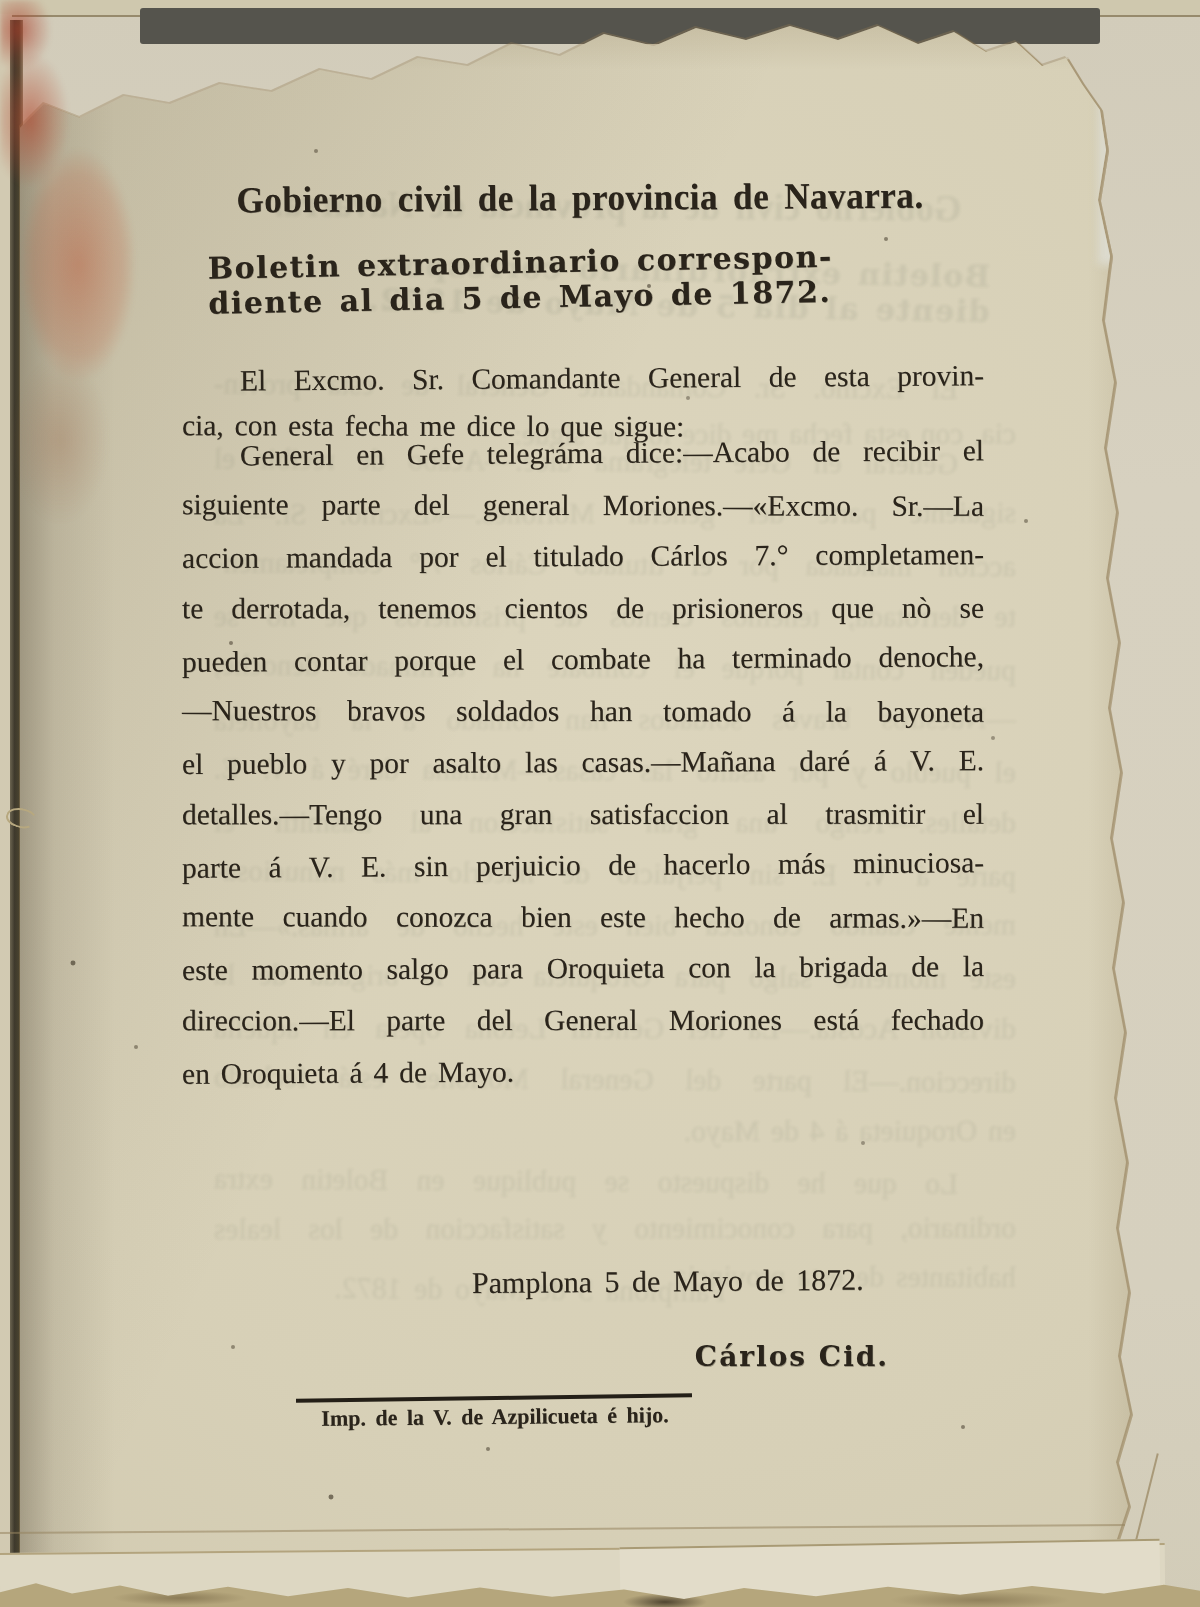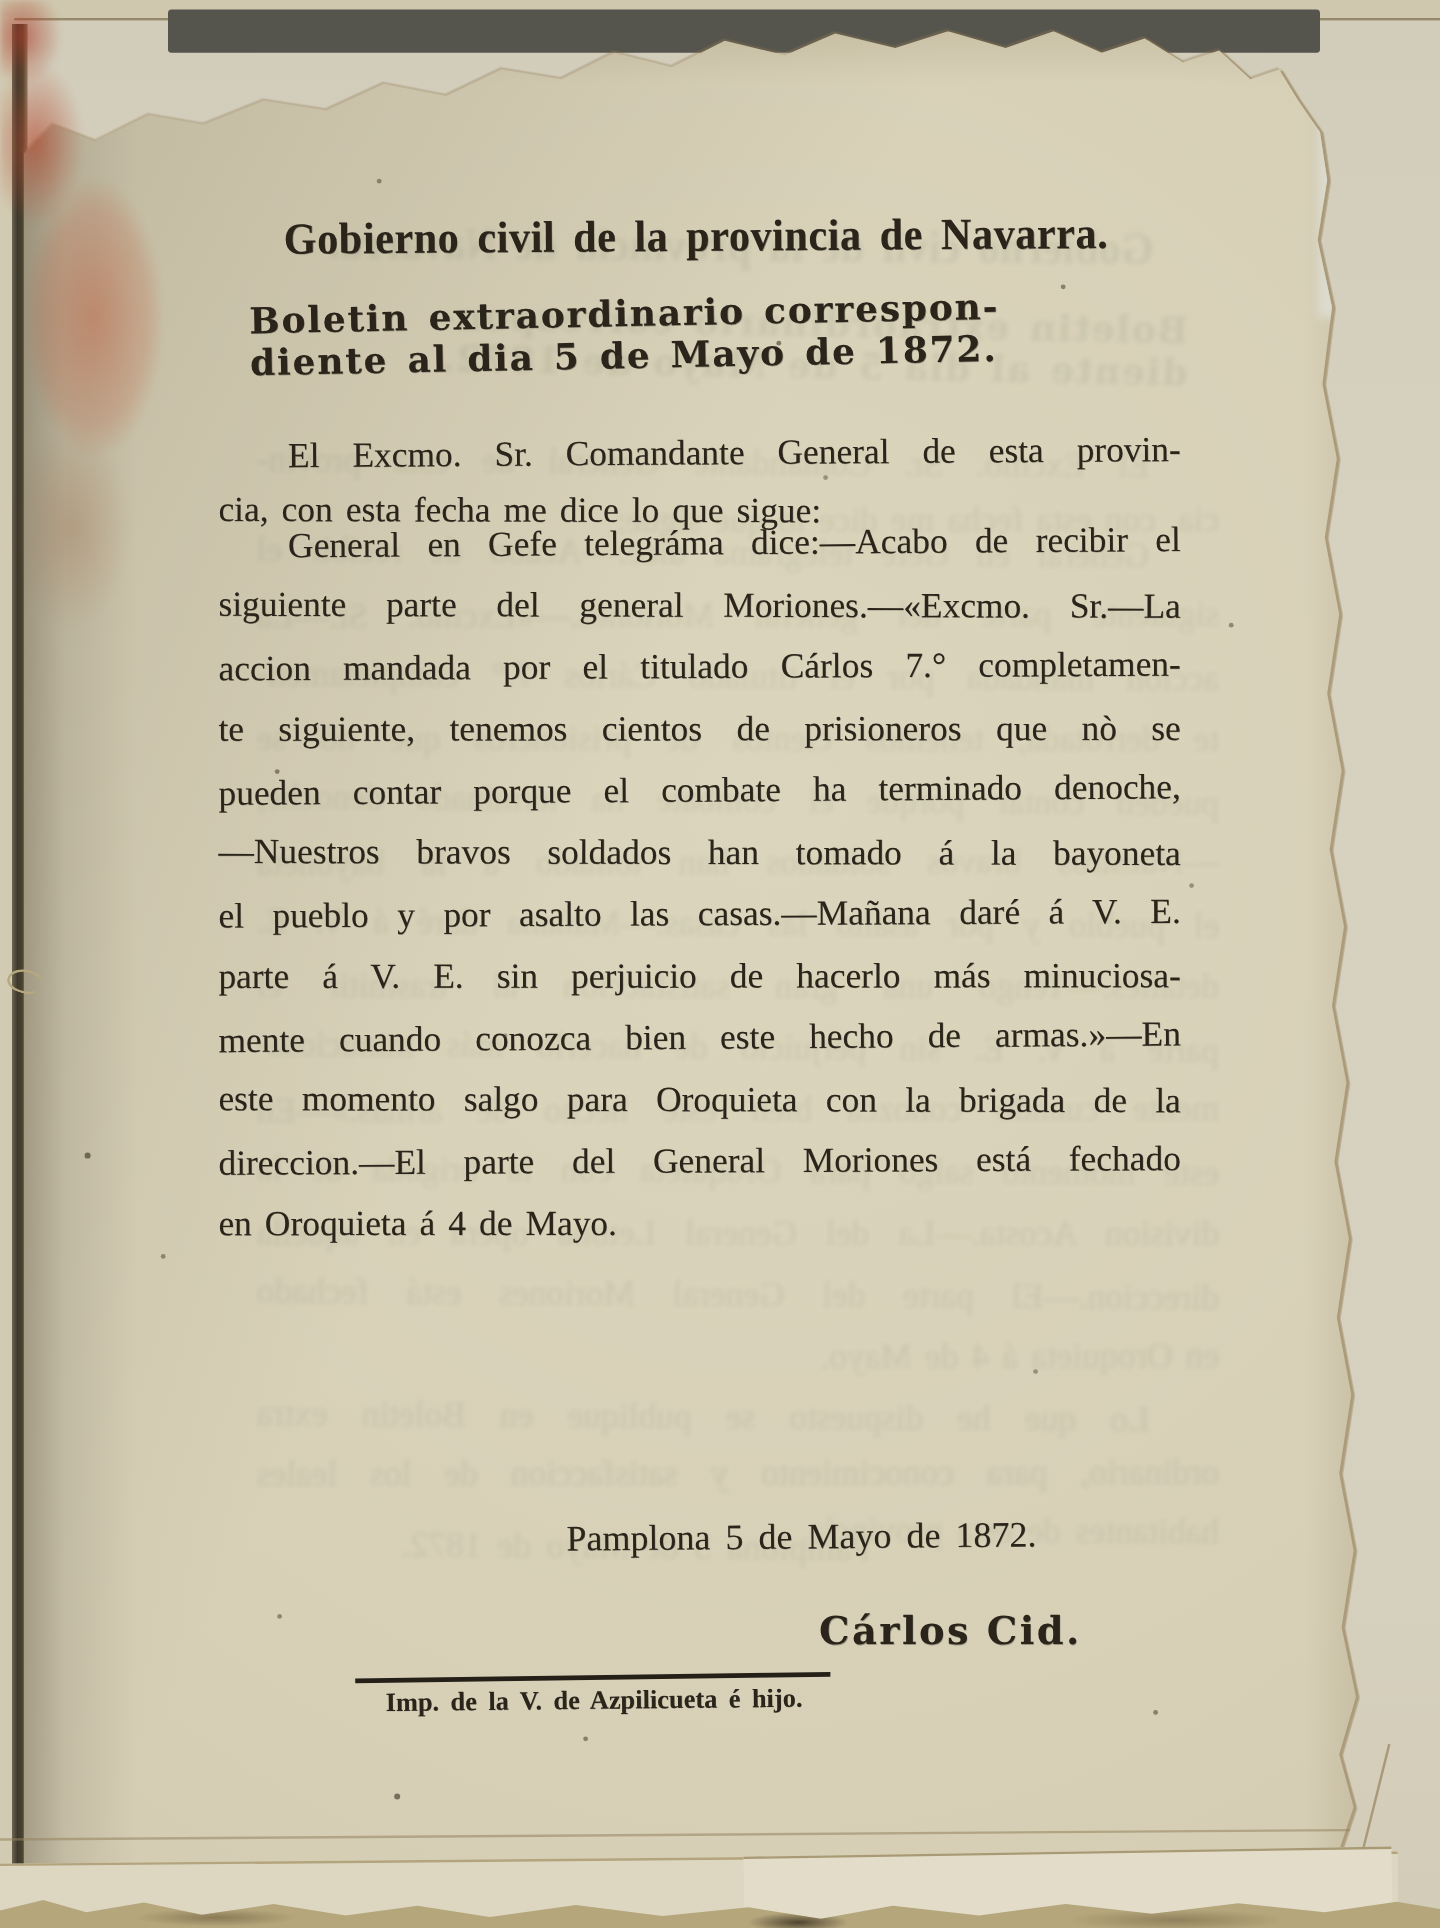--- a/index.html
+++ b/index.html
@@ -126,21 +126,21 @@
     font-size:30px;word-spacing:5px;transform:rotate(-0.5deg);
     text-shadow:0.4px 0.4px 0 rgba(42,36,27,0.35);
   }
   .sig-role{
     position:absolute;left:560px;top:1306px;width:500px;text-align:center;
     font-variant-caps:small-caps;font-size:29px;letter-spacing:1px;
     text-shadow:0.4px 0.4px 0 rgba(42,36,27,0.35);
   }
   .sig-name{
     position:absolute;left:522px;top:1340px;width:500px;text-align:center;
-    font-family:"DejaVu Serif", serif;font-size:32px;font-weight:700;letter-spacing:2px;
+    font-family:"DejaVu Serif", serif;font-size:28px;font-weight:700;letter-spacing:2px;
     text-shadow:0.5px 0.5px 0 rgba(42,36,27,0.35);
   }
   .imprint-rule{
     position:absolute;left:276px;top:1396px;width:396px;height:3.5px;
     background:#241f17;transform:rotate(-0.8deg);
   }
   .imprint{
     position:absolute;left:282px;top:1404px;width:386px;text-align:center;
     font-size:22px;font-weight:700;word-spacing:4px;transform:rotate(-0.6deg);
     text-shadow:0.3px 0.3px 0 rgba(42,36,27,0.35);
@@ -233,24 +233,25 @@
         <div>diente al dia 5 de Mayo de 1872.</div>
       </div>
       <div class="para para-intro">
           <div class="tline">El Excmo. Sr. Comandante General de esta provin-</div>
           <div class="tline">cia, con esta fecha me dice lo que sigue:</div>
         </div>
       <div class="para para-telegram">
           <div class="tline">General en Gefe telegráma dice:—Acabo de recibir el</div>
           <div class="tline">siguiente parte del general Moriones.—«Excmo. Sr.—La</div>
           <div class="tline">accion mandada por el titulado Cárlos 7.° completamen-</div>
-          <div class="tline">te siguiente, tenemos cientos de prisioneros que nò se</div>
+          <div class="tline">te derrotada, tenemos cientos de prisioneros que nò se</div>
           <div class="tline">pueden contar porque el combate ha terminado denoche,</div>
           <div class="tline">—Nuestros bravos soldados han tomado á la bayoneta</div>
           <div class="tline">el pueblo y por asalto las casas.—Mañana daré á V. E.</div>
+          <div class="tline">detalles.—Tengo una gran satisfaccion al trasmitir el</div>
           <div class="tline">parte á V. E. sin perjuicio de hacerlo más minuciosa-</div>
           <div class="tline">mente cuando conozca bien este hecho de armas.»—En</div>
           <div class="tline">este momento salgo para Oroquieta con la brigada de la</div>
           <div class="tline">direccion.—El parte del General Moriones está fechado</div>
           <div class="tline">en Oroquieta á 4 de Mayo.</div>
         </div>
       <div class="dateline">Pamplona 5 de Mayo de 1872.</div>
       <div class="sig-name">Cárlos Cid.</div>
       <div class="imprint-rule"></div>
       <div class="imprint">Imp. de la V. de Azpilicueta é hijo.</div>

